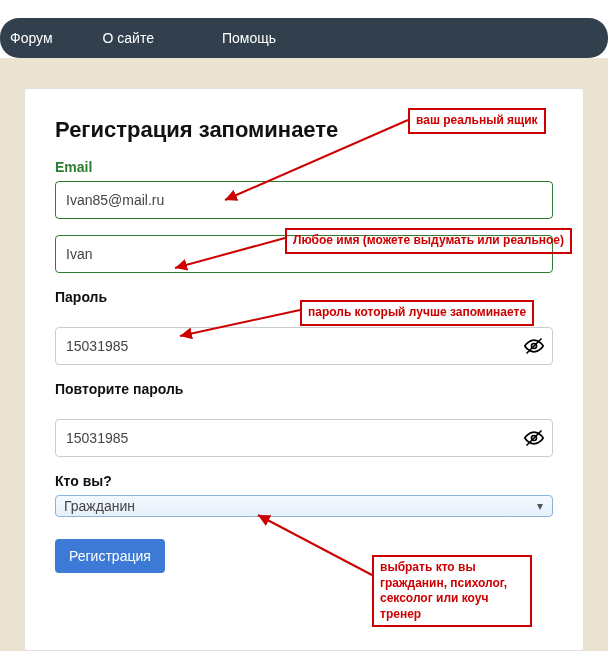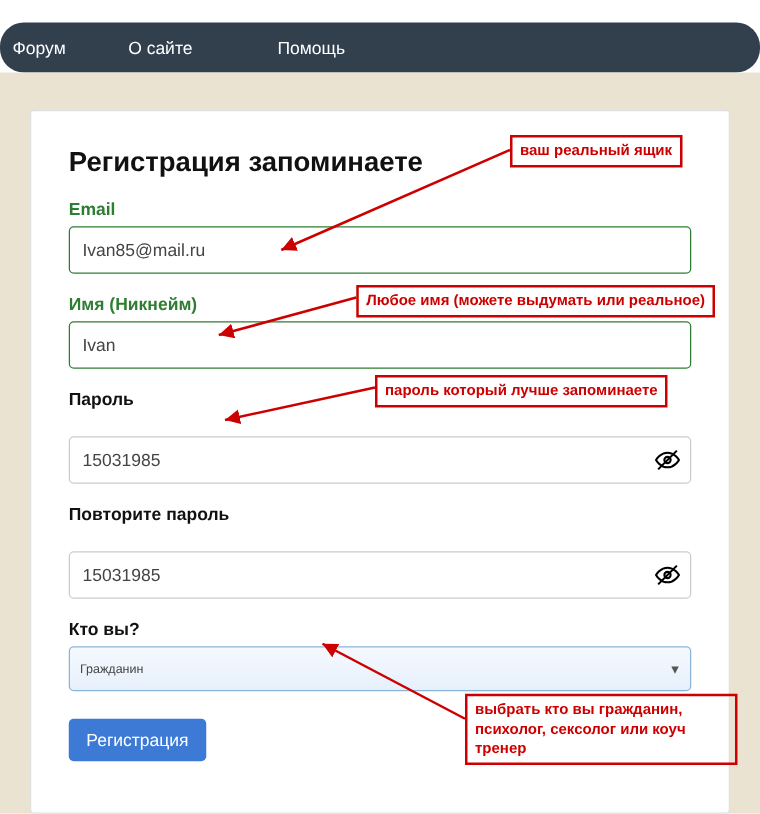--- a/index.html
+++ b/index.html
@@ -92,25 +92,25 @@
       right: 8px; top: 50%;
       transform: translateY(-50%);
       width: 22px; height: 22px;
       display: flex; align-items: center; justify-content: center;
       cursor: pointer;
     }
     .eye-btn svg { width: 20px; height: 20px; }
     .select-wrap { position: relative; }
     .sel {
       width: 100%;
-      height: 36px;
+      height: 22px;
       border: 1px solid #8ab4d8;
       border-radius: 4px;
       padding: 0 8px;
-      font-size: 10px;
+      font-size: 14px;
       color: #444;
       background: linear-gradient(#f5f9ff, #e6f0fb);
       -webkit-appearance: none;
       appearance: none;
     }
     .sel-arrow {
       position: absolute;
       right: 10px; top: 50%;
       transform: translateY(-50%);
       pointer-events: none;
@@ -164,21 +164,20 @@
   <div class="paper">
     <div class="card">
       <h2 class="page-title">Регистрация запоминаете</h2>
 
       <div class="field">
         <label class="lbl green">Email</label>
         <input class="inp green" type="text" value="Ivan85@mail.ru" style="">
       </div>
 
       <div class="field">
-        <label class="lbl green">Имя (Никнейм)</label>
         <input class="inp green" type="text" value="Ivan" style="">
       </div>
 
       <div class="field">
         <label class="lbl">Пароль</label>
         <div class="pw-wrap">
           <input class="inp" type="text" value="15031985" style="">
           <span class="eye-btn">
             <svg viewBox="0 0 24 24" fill="none" stroke="#000" stroke-width="2">
               <path d="M1 12s4-7 11-7 11 7 11 7-4 7-11 7S1 12 1 12z"></path>
@@ -216,21 +215,21 @@
       <button class="btn-primary">Регистрация</button>
     </div>
   </div>
 
   <div class="anno" style="left:408px; top:108px;">ваш реальный ящик</div>
 
   <div class="anno" style="left:285px; top:228px;">Любое имя (можете выдумать или реальное)</div>
 
   <div class="anno" style="left:300px; top:300px;">пароль который лучше запоминаете</div>
 
-  <div class="anno multi" style="left:372px; top:555px; width:218px;">выбрать кто вы гражданин, психолог, сексолог или коуч тренер</div>
+  <div class="anno multi" style="left:372px; top:555px; width:160px;">выбрать кто вы гражданин, психолог, сексолог или коуч тренер</div>
 
   <svg class="line" style="left:0;top:0;width:608px;height:651px;">
     <defs>
       <marker id="ah" markerWidth="8" markerHeight="8" refX="6" refY="3" orient="auto">
         <path d="M0,0 L6,3 L0,6 Z" fill="#cc0000"></path>
       </marker>
     </defs>
 
     <line x1="408" y1="120" x2="225" y2="200" stroke="#cc0000" stroke-width="2" marker-end="url(#ah)"></line>
 

